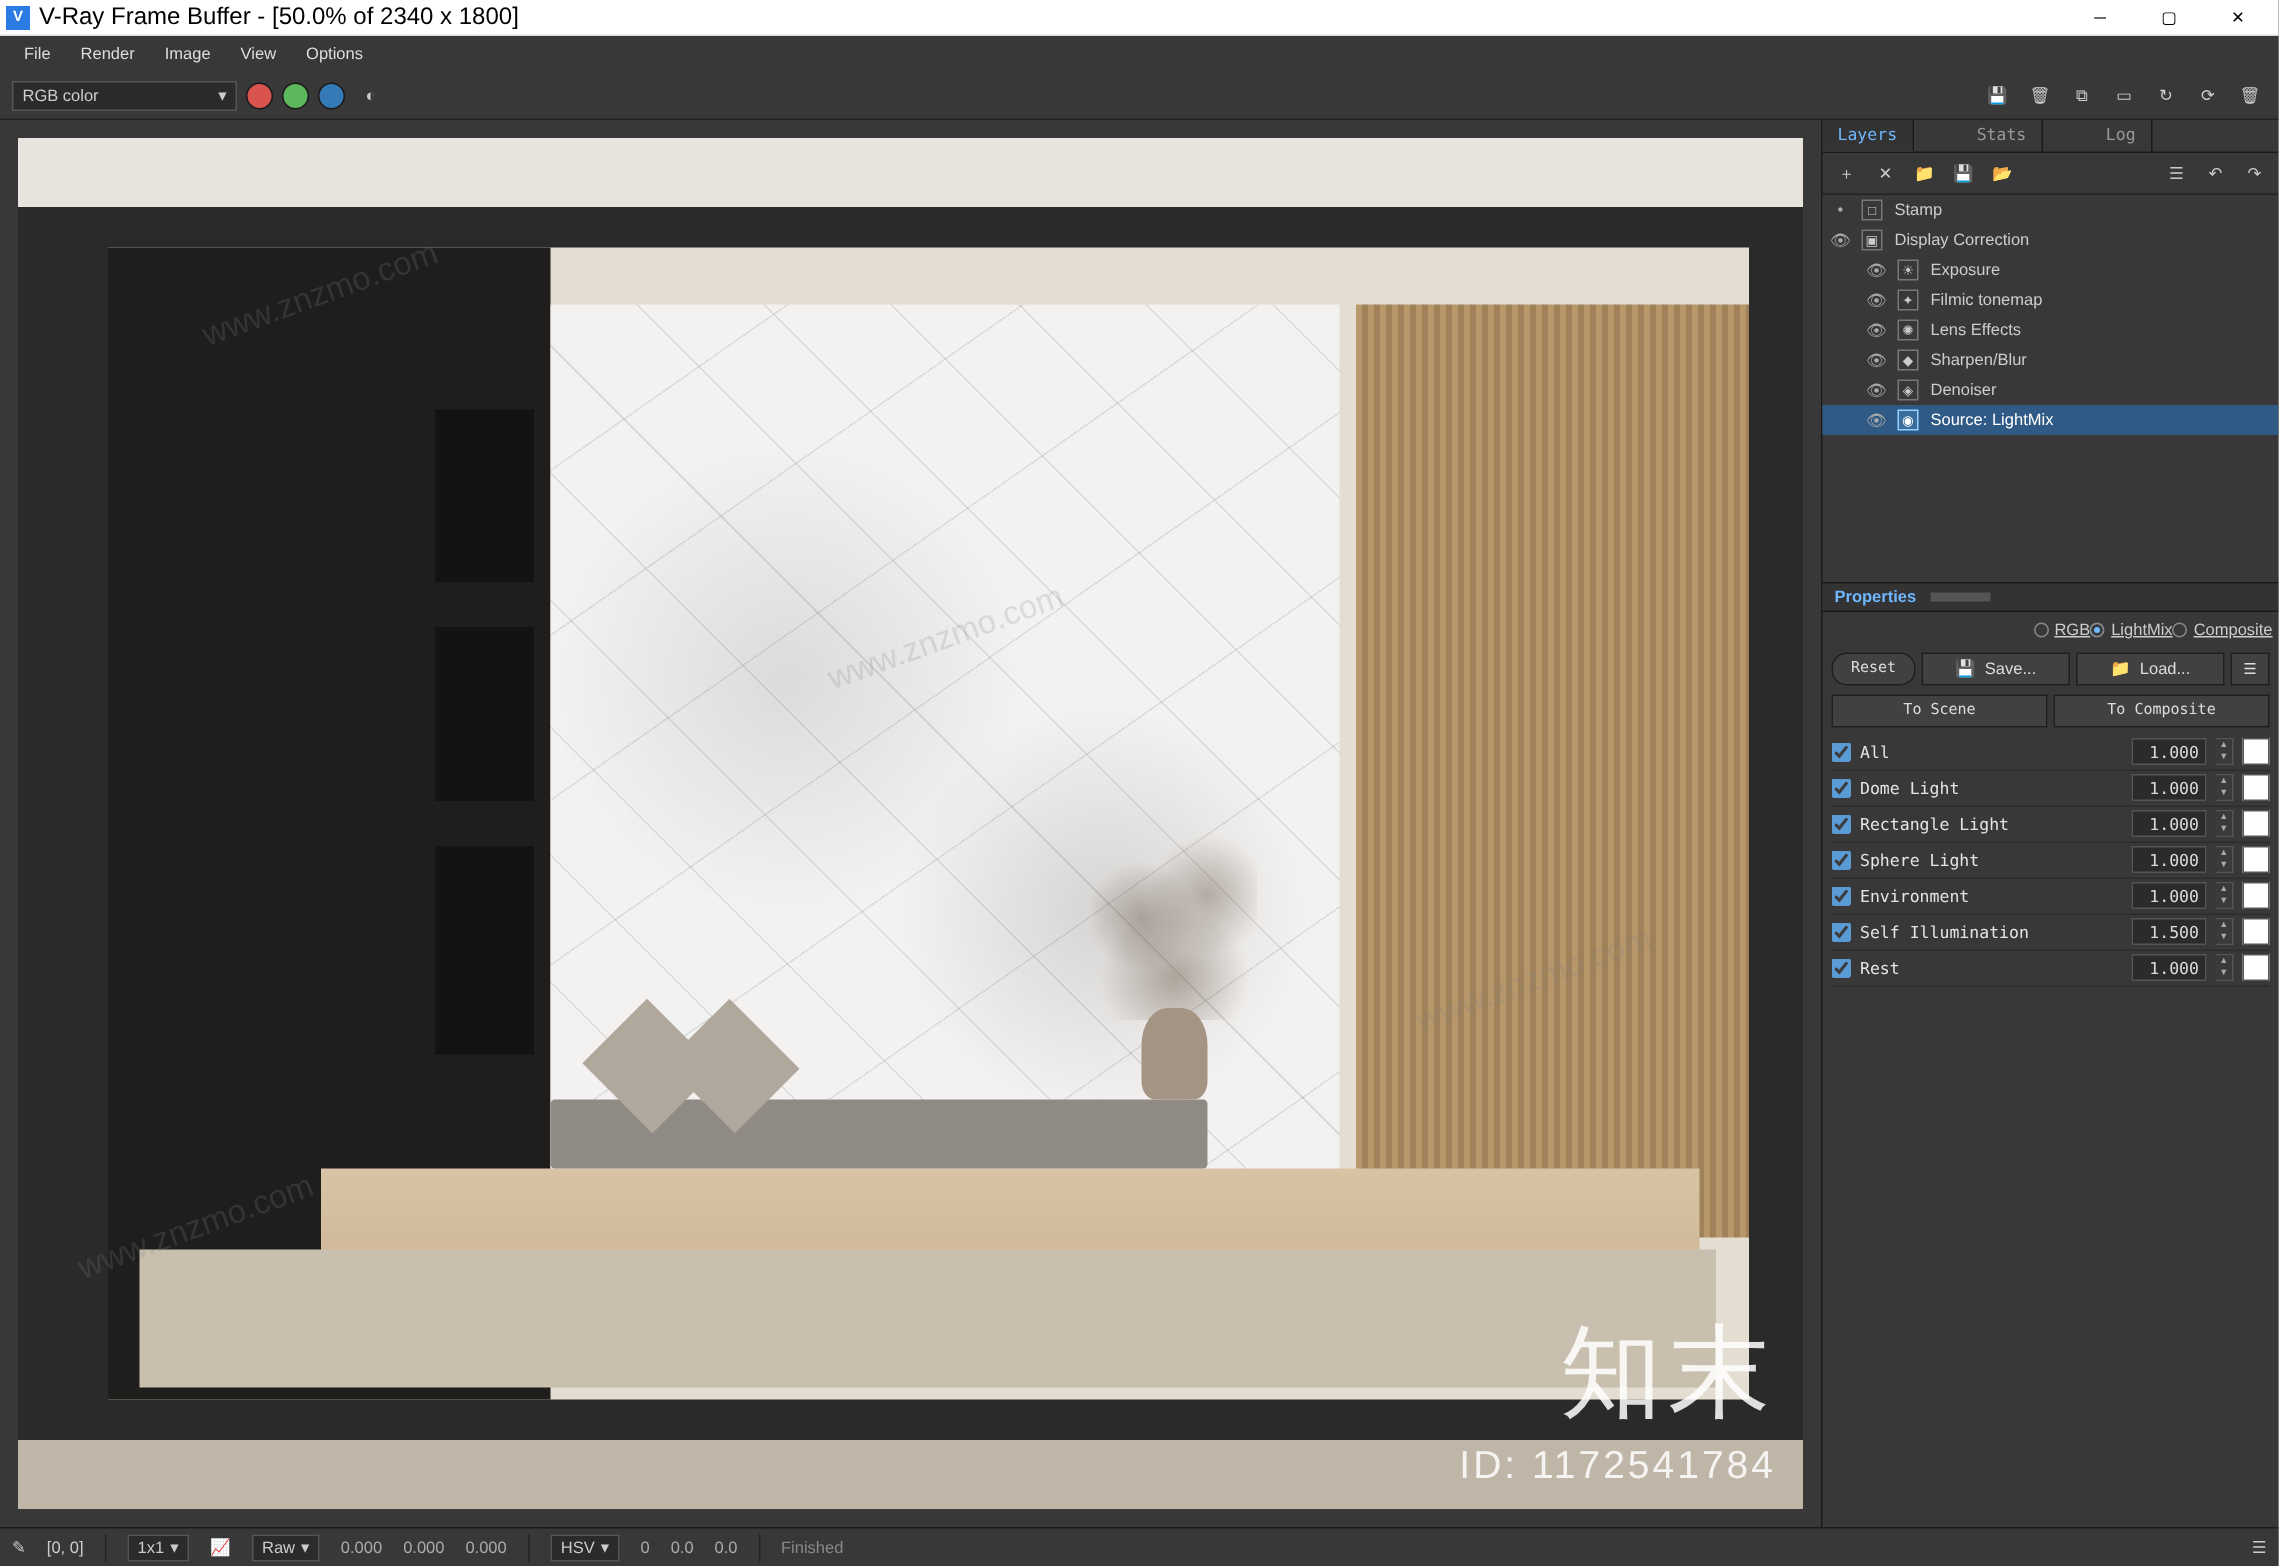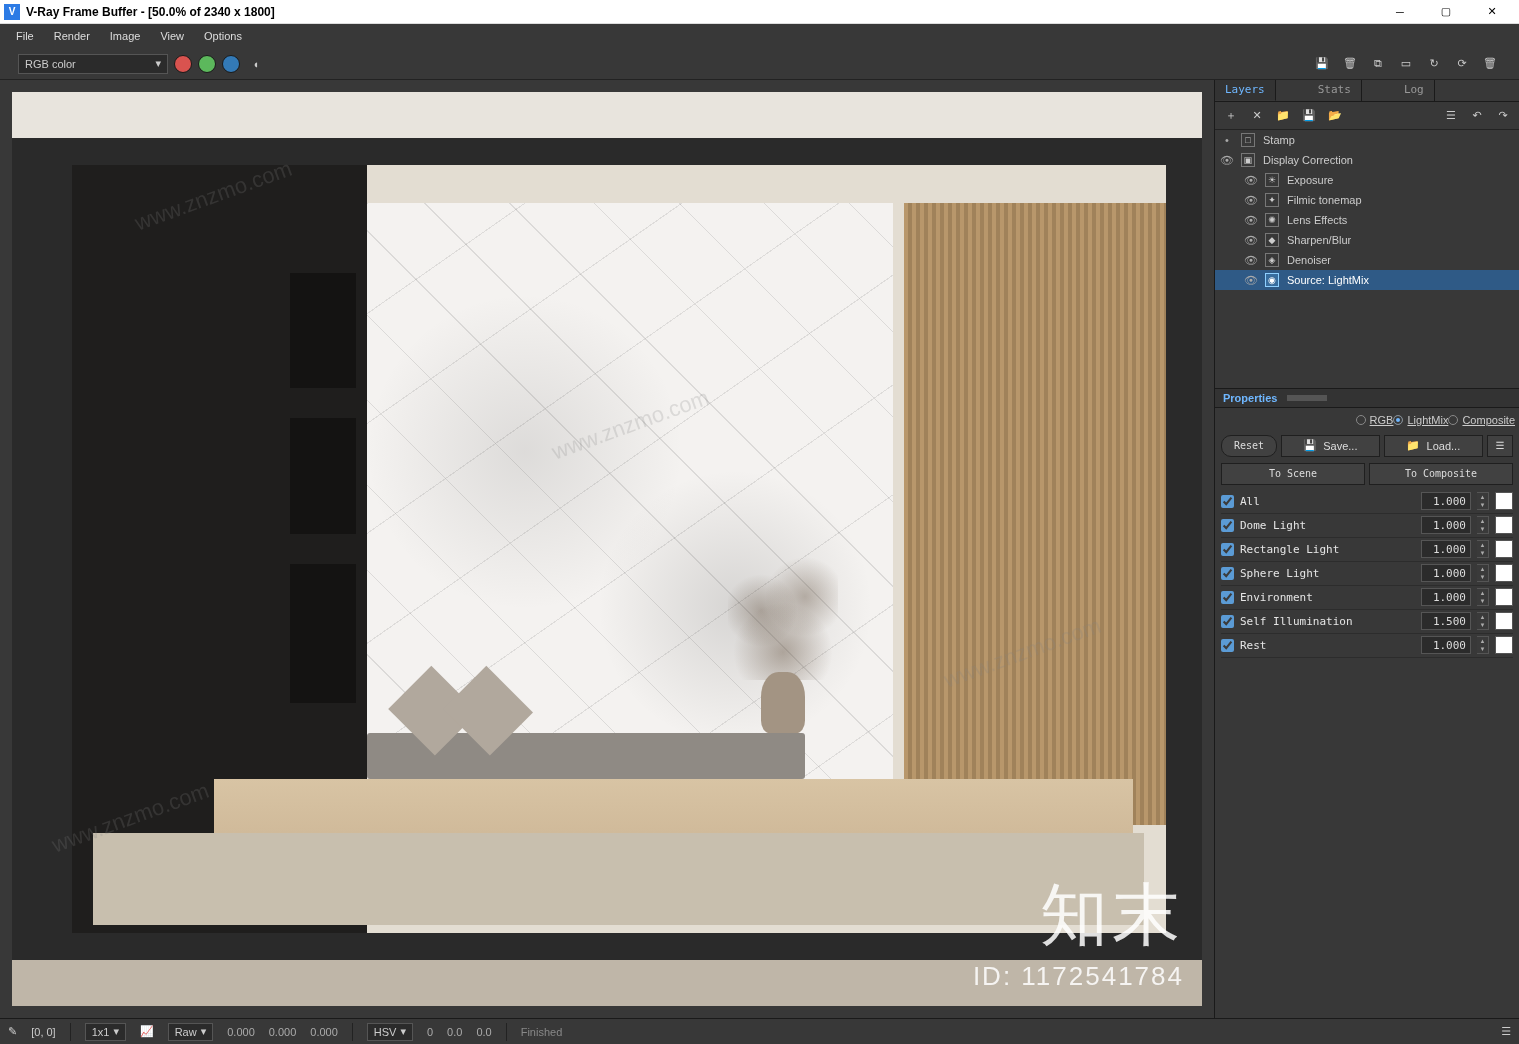--- a/index.html
+++ b/index.html
@@ -1,28 +1,28 @@
 <!DOCTYPE html>
 <html><head>
 <meta charset="utf-8">
 <style>
 * { margin: 0; padding: 0; box-sizing: border-box; font-family: "Segoe UI", Tahoma, sans-serif; font-size: 11px; user-select: none; }
 body { background: #2b2b2b; color: #ccc; overflow: hidden; }
 .window { width: 1519px; height: 1044px; background: #fff; display: flex; flex-direction: column; }
 .titlebar { height: 24px; background: #fff; color: #000; display: flex; align-items: center; padding: 0 4px; border-bottom: 1px solid #ddd; }
 .titlebar .icon { width: 16px; height: 16px; background: #2c7be5; margin-right: 6px; display:flex;align-items:center;justify-content:center;color:#fff;font-weight:bold;font-size:10px;}
-.titlebar .title { flex: 1; font-size: 12px; font-weight: bold; }
+.titlebar .title { flex: 1; font-size: 16px; }
 .win-controls { display: flex; gap: 0; }
 .win-btn { width: 46px; height: 24px; display: flex; align-items: center; justify-content: center; cursor: pointer; }
 
 .app { flex: 1; display: flex; flex-direction: column; background: #383838; }
 .menubar { height: 24px; background: #383838; display: flex; align-items: center; padding: 0 6px; color: #ddd; }
 .menubar span { padding: 3px 10px; cursor: pointer; }
 
-.toolbar { height: 32px; background: #383838; border-bottom: 1px solid #222; display: flex; align-items: center; padding: 0 18px; gap: 6px; }
+.toolbar { height: 32px; background: #383838; border-bottom: 1px solid #222; display: flex; align-items: center; padding: 0 8px; gap: 6px; }
 .channel-select { width: 150px; height: 20px; background: #2b2b2b; border: 1px solid #555; color: #ccc; padding: 0 6px; display:flex;align-items:center;justify-content:space-between;font-family:monospace;}
 .dot { width: 18px; height: 18px; border-radius: 50%; cursor: pointer; border:1px solid #1a1a1a;}
 .dot.red { background: #d9534f; }
 .dot.green { background: #5cb85c; }
 .dot.blue { background: #337ab7; }
 .toolbar-spacer { flex: 1; }
 .tbtn { width: 22px; height: 22px; display:flex;align-items:center;justify-content:center;cursor:pointer;color:#ccc;border:1px solid transparent;}
 
 .body-row { flex: 1; display: flex; overflow: hidden; }
 .viewport { flex: 1; background: #383838; padding: 12px; display:flex; }

